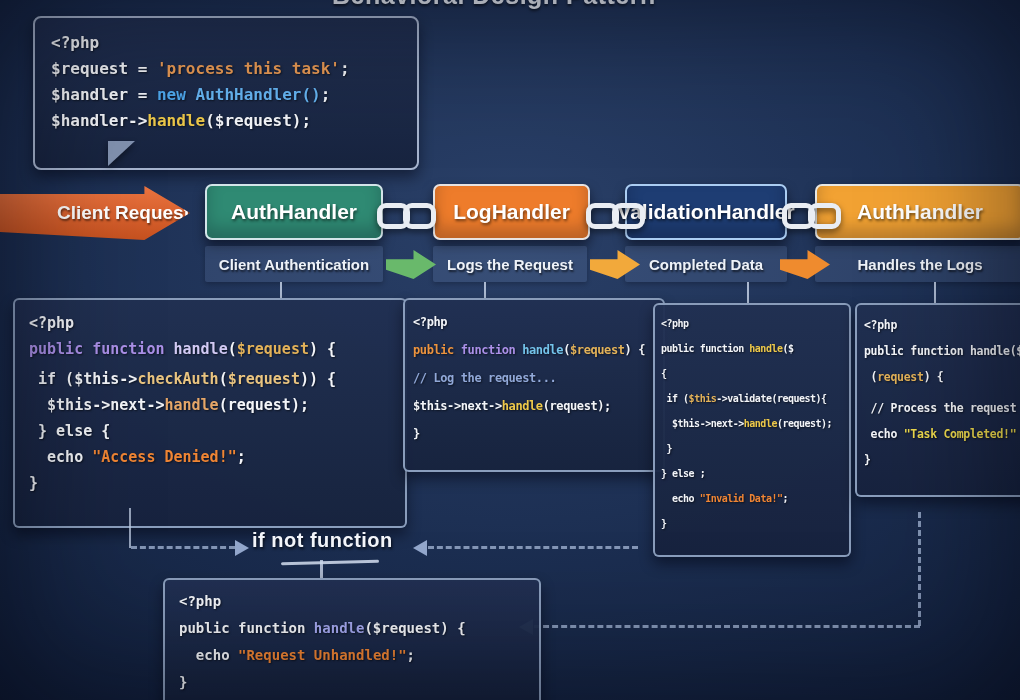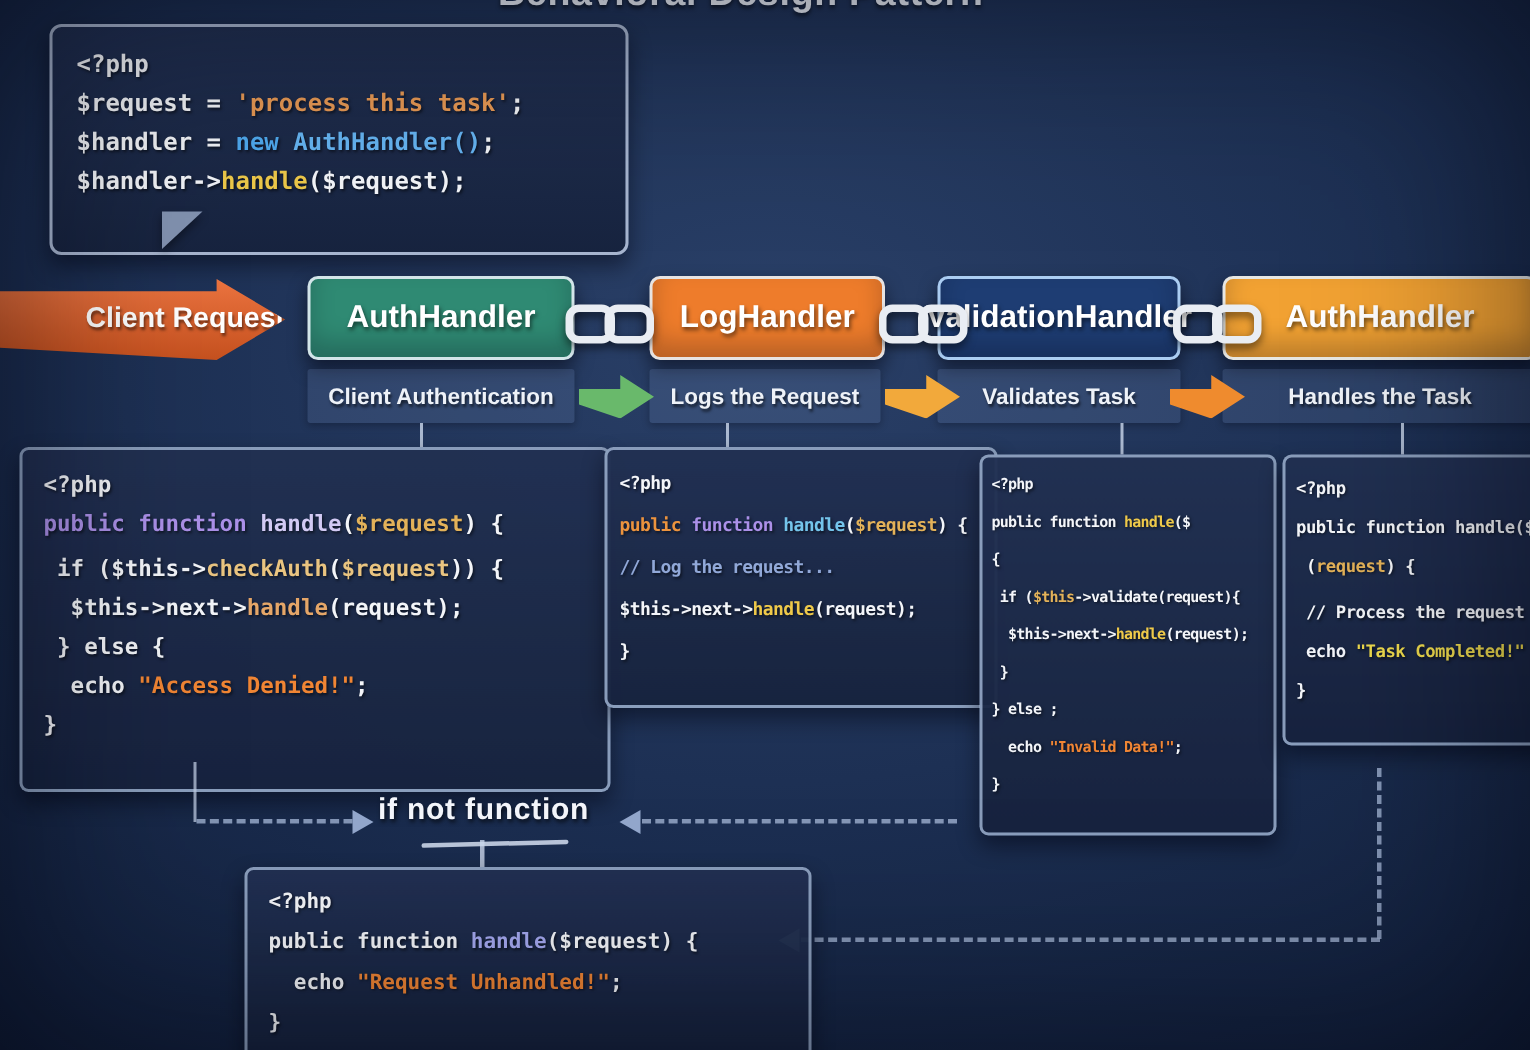--- a/index.html
+++ b/index.html
@@ -160,24 +160,24 @@
       <div class="ring"></div>
     </div>
 
   <div class="desc-bar" id="desc-auth">
       <span>Client Authentication</span>
     </div>
   <div class="desc-bar" id="desc-log">
       <span>Logs the Request</span>
     </div>
   <div class="desc-bar" id="desc-val">
-      <span>Validates Task</span>
+      <span>Completed Data</span>
     </div>
   <div class="desc-bar" id="desc-final">
-      <span>Handles the Task</span>
+      <span>Handles the Logs</span>
     </div>
 
   <div class="mini-arrow" id="arrow-1" style="background: rgb(105, 185, 107);"></div>
   <div class="mini-arrow" id="arrow-2" style="background: rgb(242, 169, 59);"></div>
   <div class="mini-arrow" id="arrow-3" style="background: rgb(239, 139, 46);"></div>
 
   <div class="tick" id="tick-auth"></div>
   <div class="tick" id="tick-log"></div>
   <div class="tick" id="tick-val"></div>
   <div class="tick" id="tick-final"></div>

